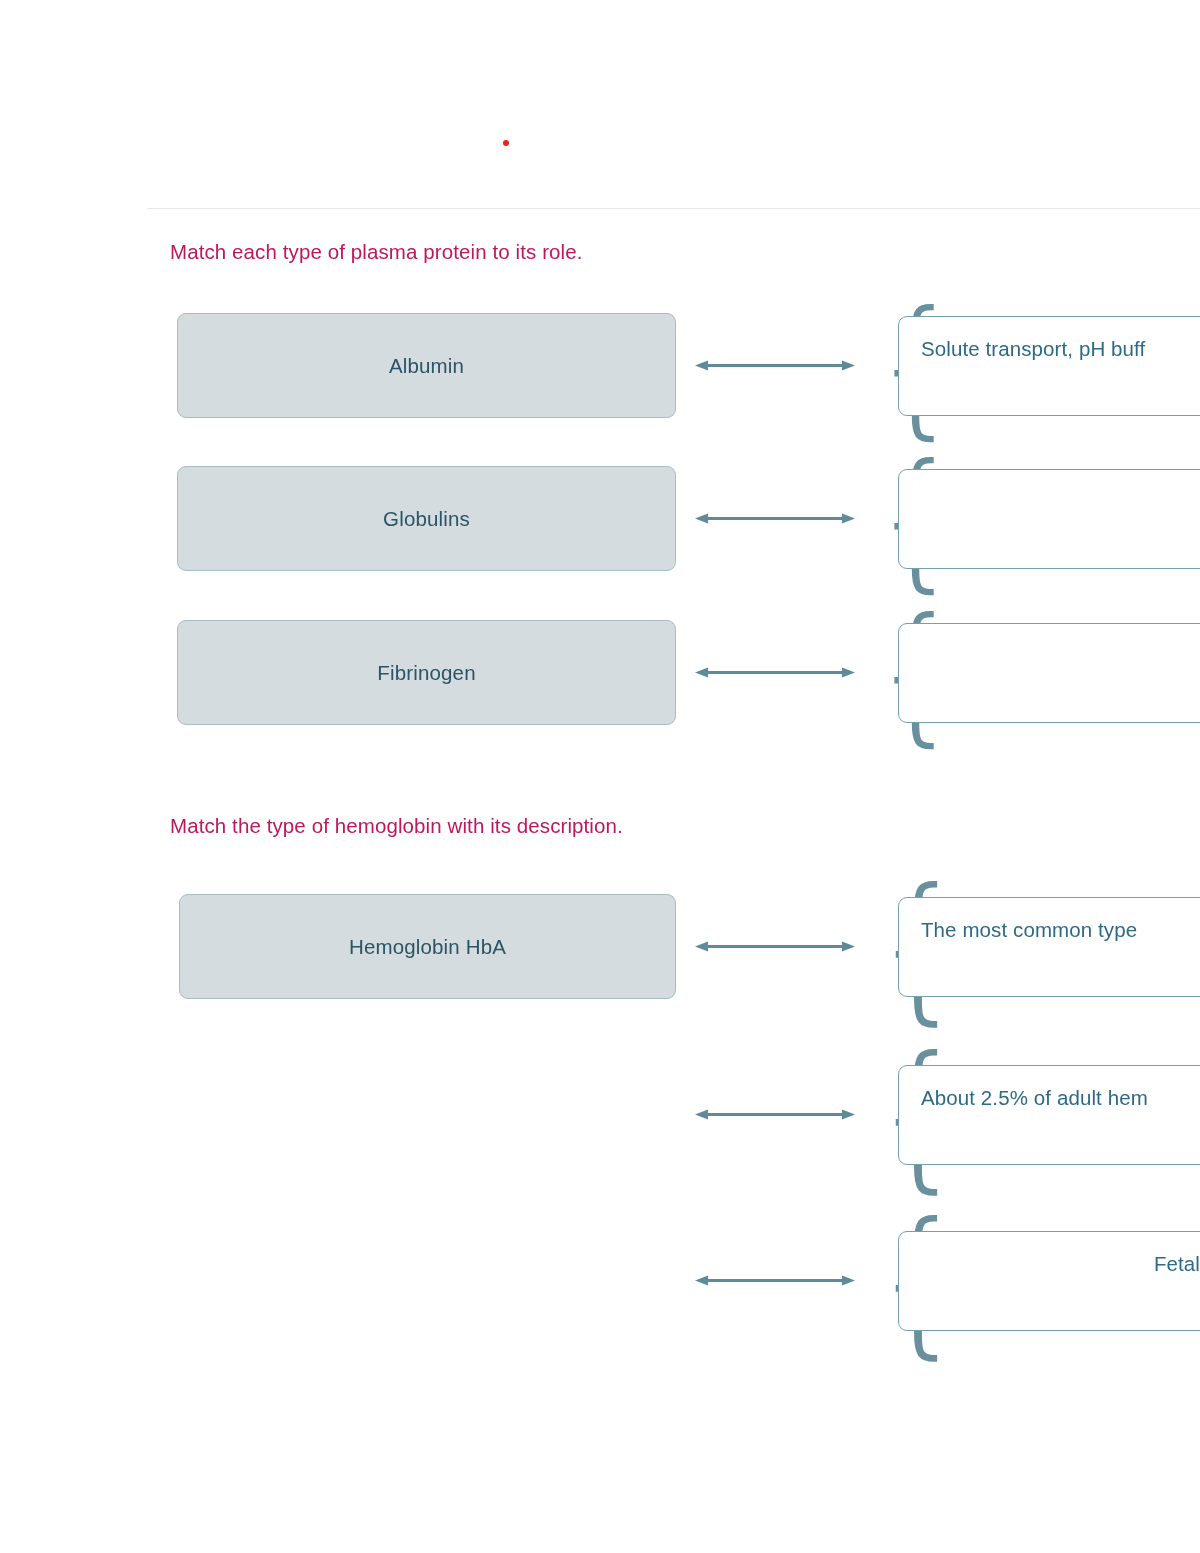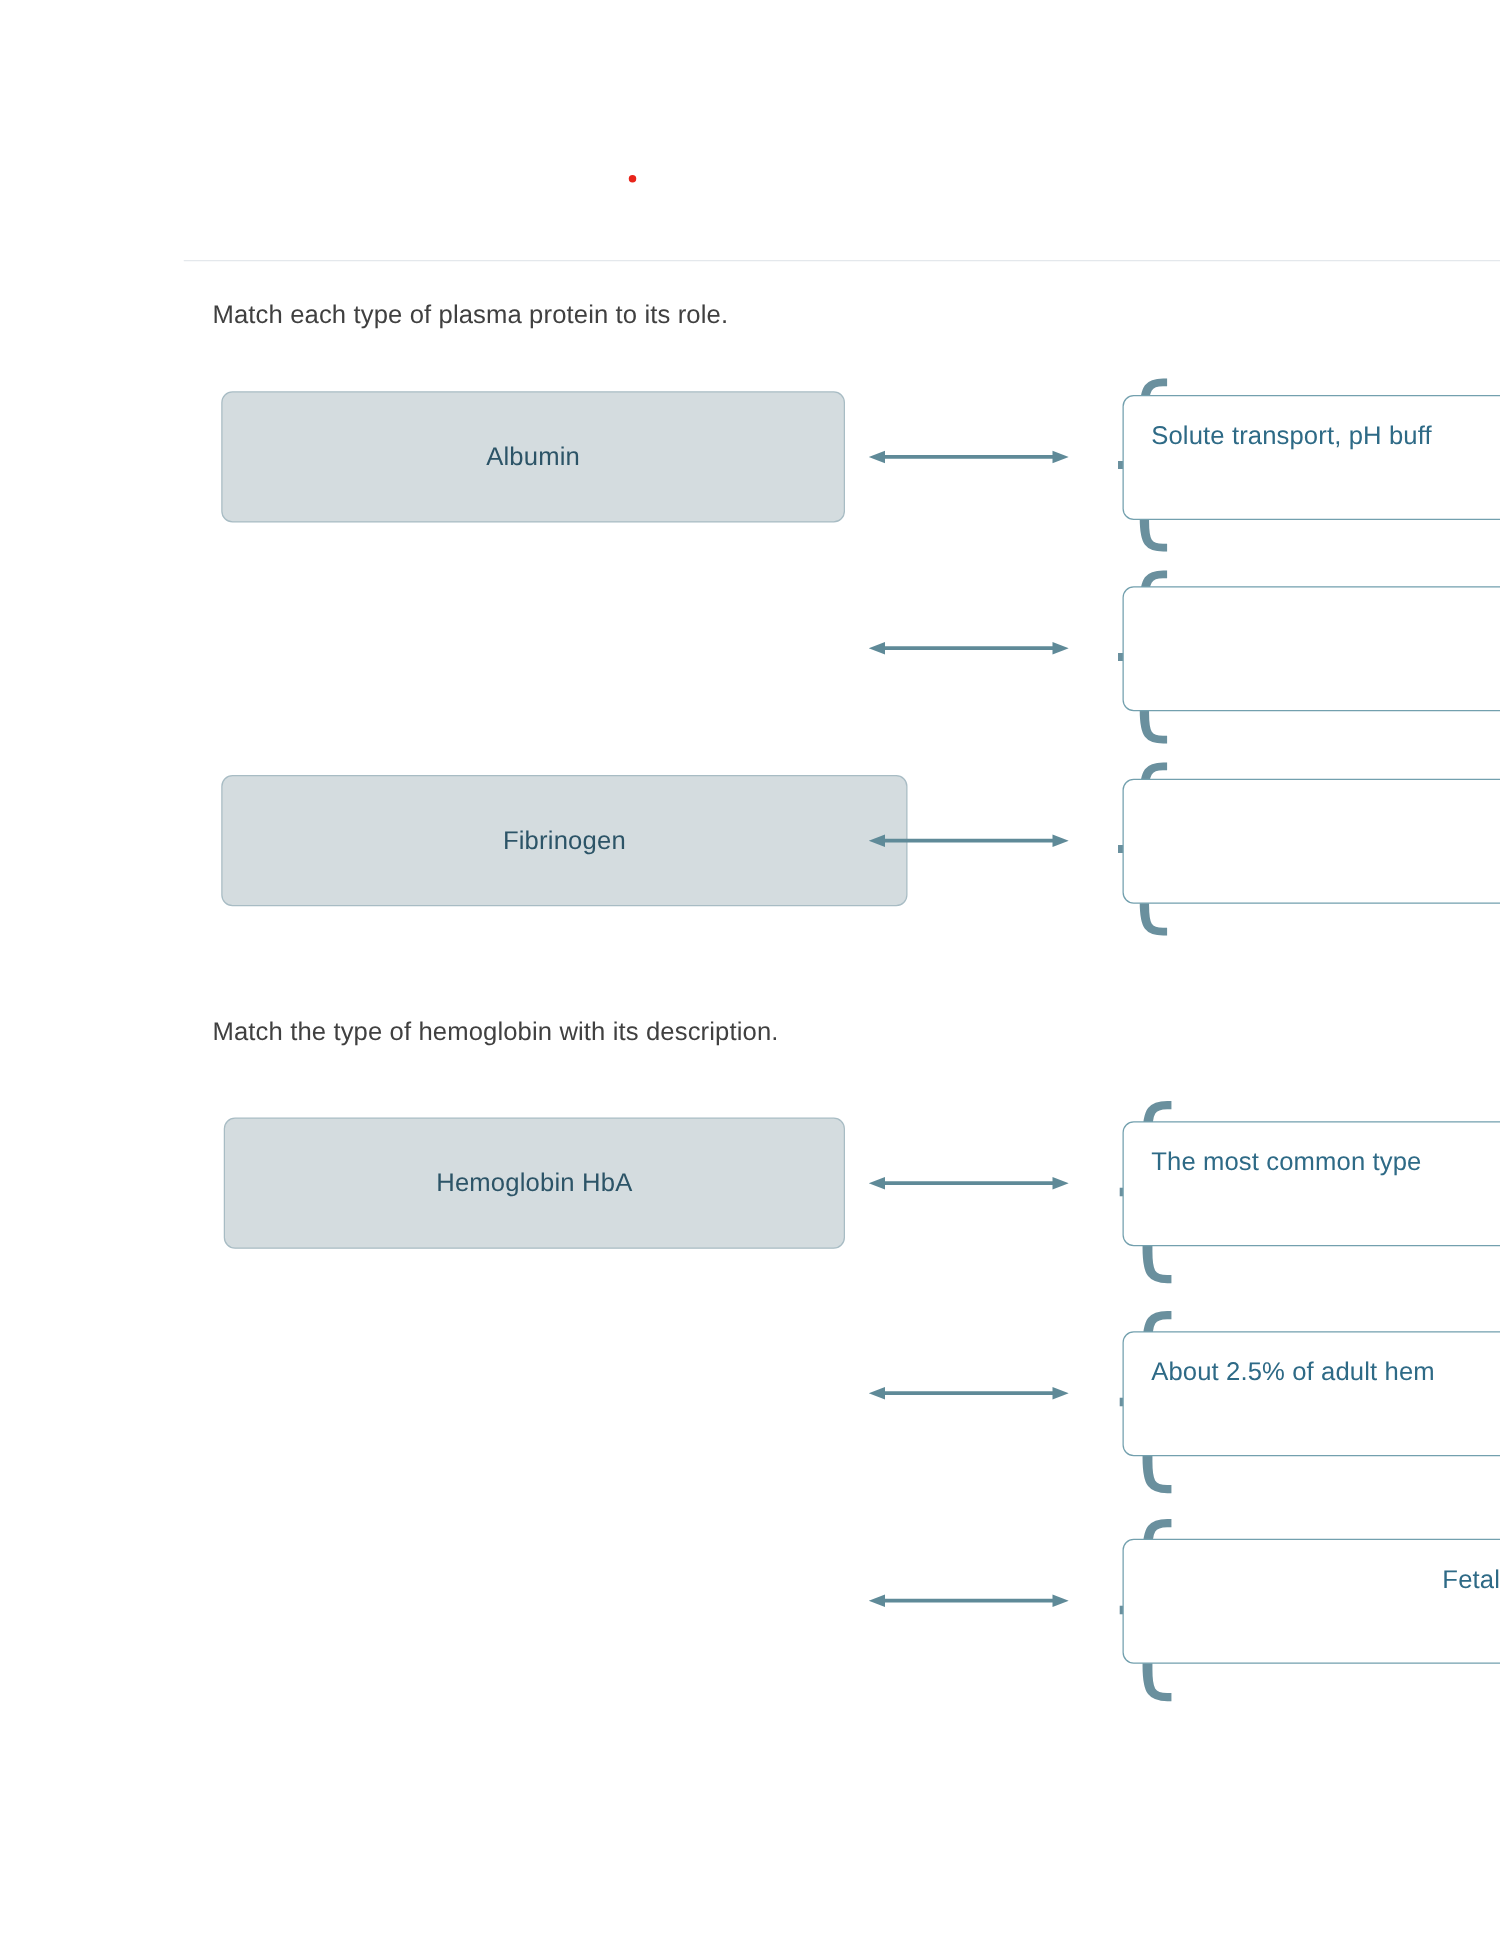--- a/index.html
+++ b/index.html
@@ -35,21 +35,21 @@
     height: 1px;
     background: #e4e8ec;
   }
 
   
   .section-heading {
     position: absolute;
     left: 170px;
     font-size: 20.5px;
     font-weight: 400;
-    color: #404040;
+    color: #be185d;
     letter-spacing: 0.1px;
     white-space: nowrap;
   }
   #heading-plasma { top: 240px; }
   #heading-hemoglobin { top: 814px; text-align: center; }
 
   
   .match-row {
     position: absolute;
     height: 105px;
@@ -147,35 +147,38 @@
       <rect x="11" y="4" width="138" height="3" fill="#5f8a98"></rect>
     </svg>
   </div>
   <div class="brace" style="left:692px;">{</div>
   <div class="right-box align-left" style="left:721px; width:500px;">
     <span class="right-box-text">Solute transport, pH buff</span>
   </div>
 </div>
 
 <div class="match-row" style="left:177px; top:466px; width:1040px;">
+  <div class="left-box" style="width:499px;">
+    <span class="left-box-label">Globulins</span>
+  </div>
   <div class="arrow" style="left:518px; width:160px;">
     <svg width="160" height="11" viewBox="0 0 160 11">
       <path d="M0 5.5 L13 0.5 L13 10.5 Z" fill="#5f8a98"></path>
       <path d="M160 5.5 L147 0.5 L147 10.5 Z" fill="#5f8a98"></path>
       <rect x="11" y="4" width="138" height="3" fill="#5f8a98"></rect>
     </svg>
   </div>
   <div class="brace" style="left:692px;">{</div>
   <div class="right-box align-left" style="left:721px; width:500px;">
     <span class="right-box-text"></span>
   </div>
 </div>
 
 <div class="match-row" style="left:177px; top:620px; width:1040px;">
-  <div class="left-box" style="width:549px;">
+  <div class="left-box" style="width:499px;">
     <span class="left-box-label">Fibrinogen</span>
   </div>
   <div class="arrow" style="left:518px; width:160px;">
     <svg width="160" height="11" viewBox="0 0 160 11">
       <path d="M0 5.5 L13 0.5 L13 10.5 Z" fill="#5f8a98"></path>
       <path d="M160 5.5 L147 0.5 L147 10.5 Z" fill="#5f8a98"></path>
       <rect x="11" y="4" width="138" height="3" fill="#5f8a98"></rect>
     </svg>
   </div>
   <div class="brace" style="left:692px;">{</div>

